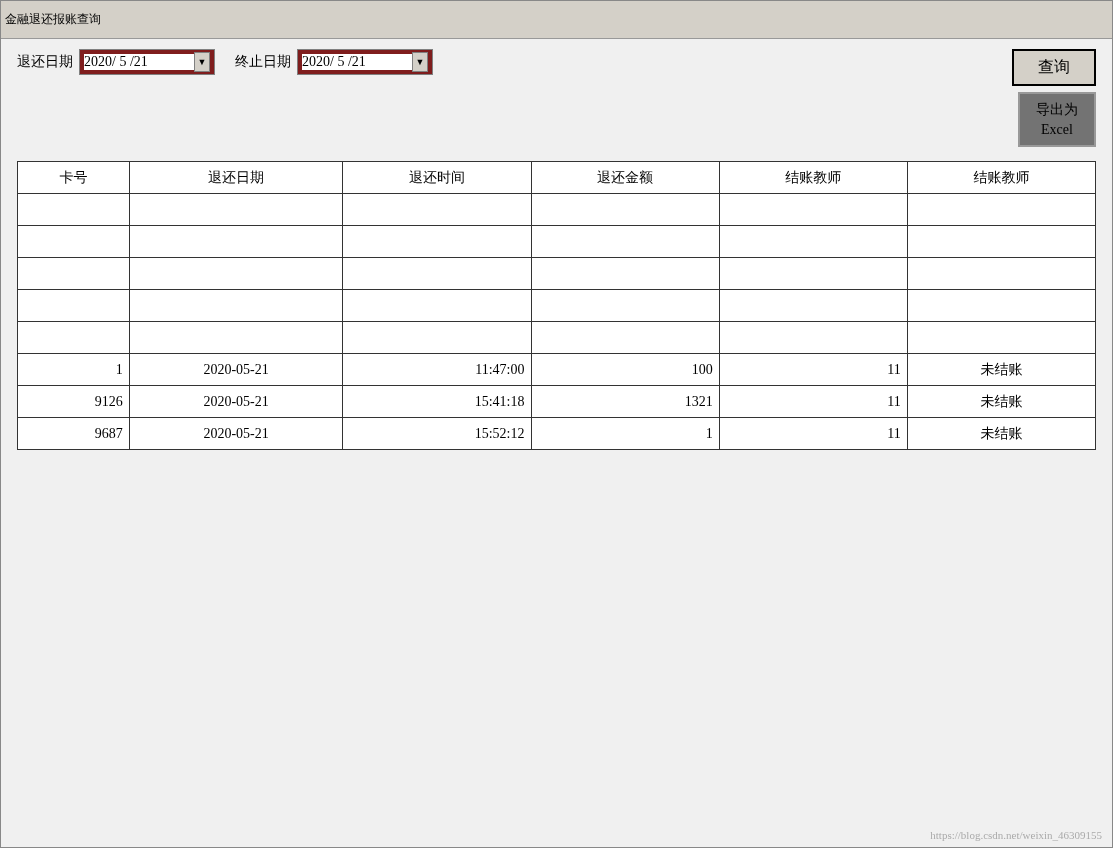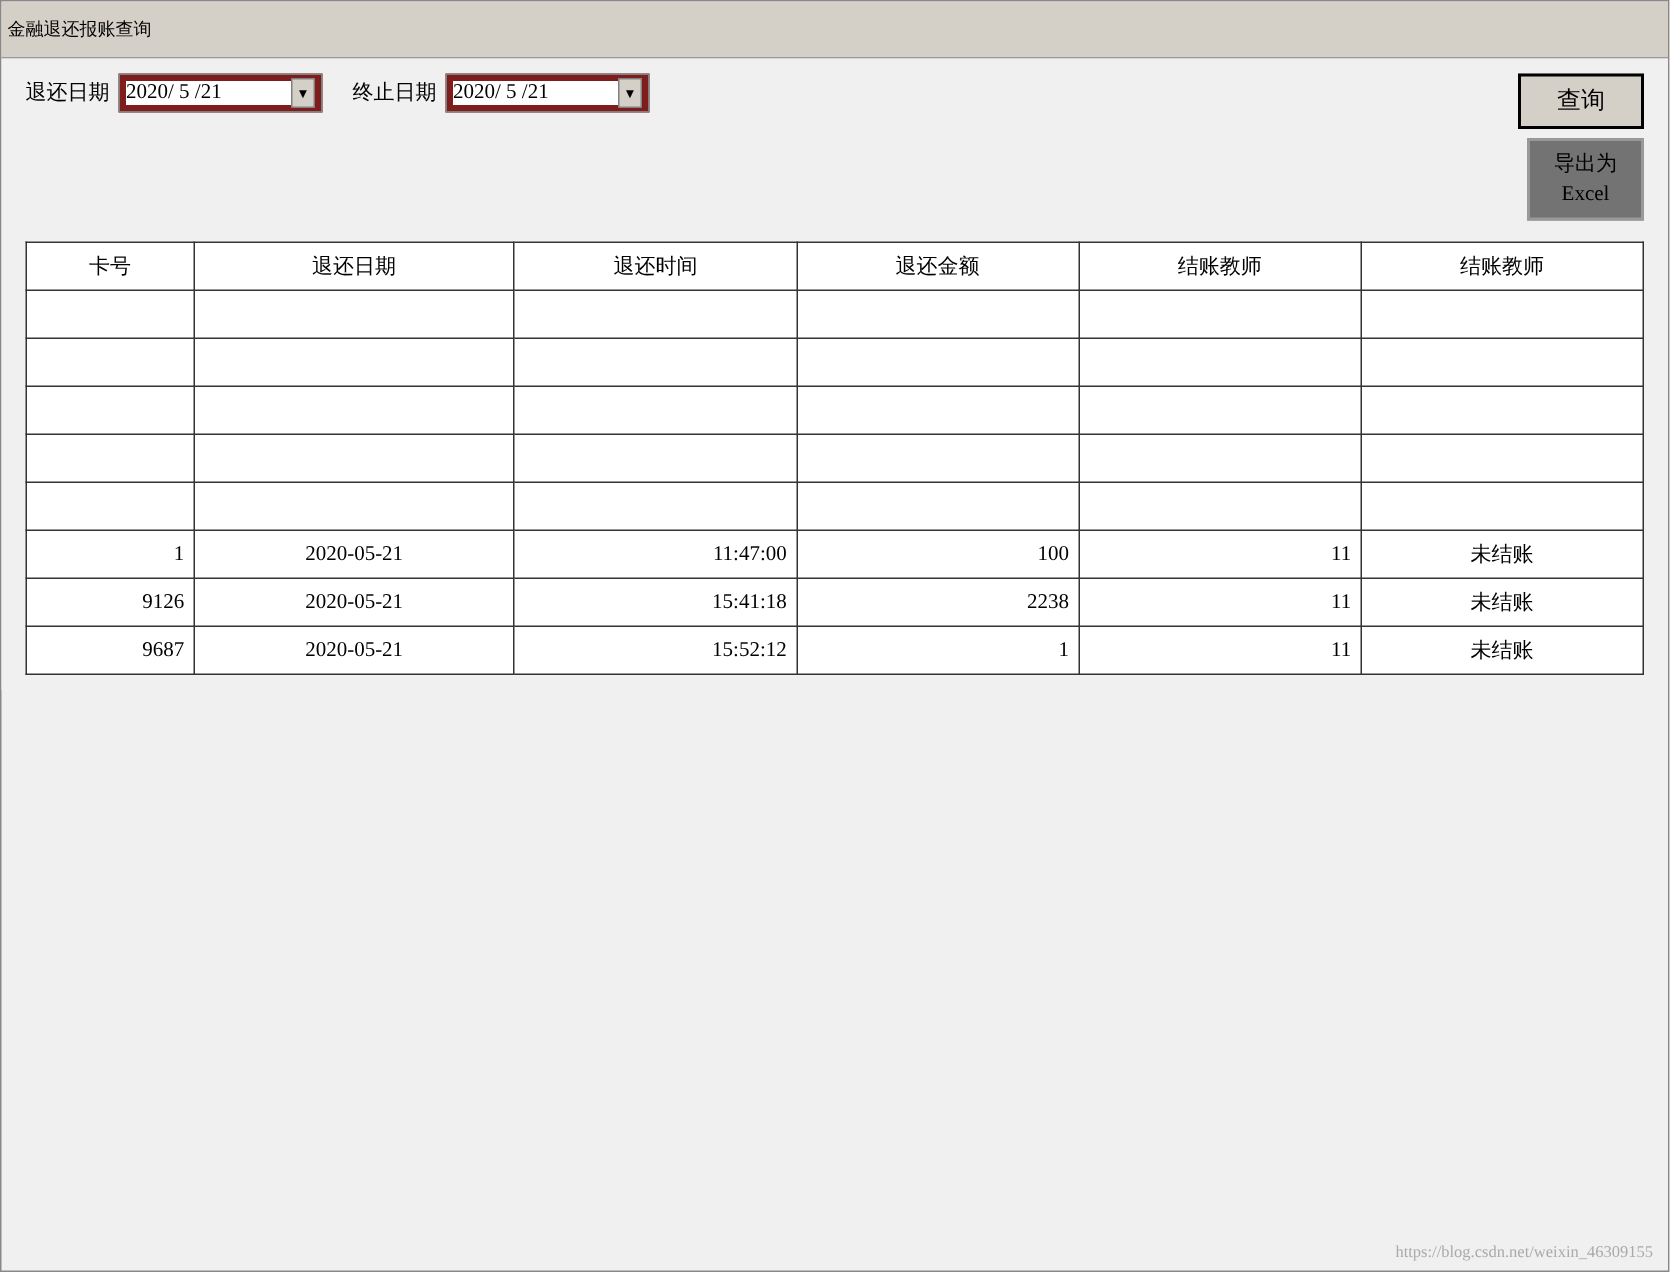--- a/index.html
+++ b/index.html
@@ -253,21 +253,21 @@
       <td>2020-05-21</td>
       <td class="num-right">11:47:00</td>
       <td class="num-right">100</td>
       <td class="num-right">11</td>
       <td>未结账</td>
     </tr>
           <tr>
       <td class="num-right">9126</td>
       <td>2020-05-21</td>
       <td class="num-right">15:41:18</td>
-      <td class="num-right">2238</td>
+      <td class="num-right">1321</td>
       <td class="num-right">11</td>
       <td>未结账</td>
     </tr>
           <tr>
       <td class="num-right">9687</td>
       <td>2020-05-21</td>
       <td class="num-right">15:52:12</td>
       <td class="num-right">1</td>
       <td class="num-right">11</td>
       <td>未结账</td>

